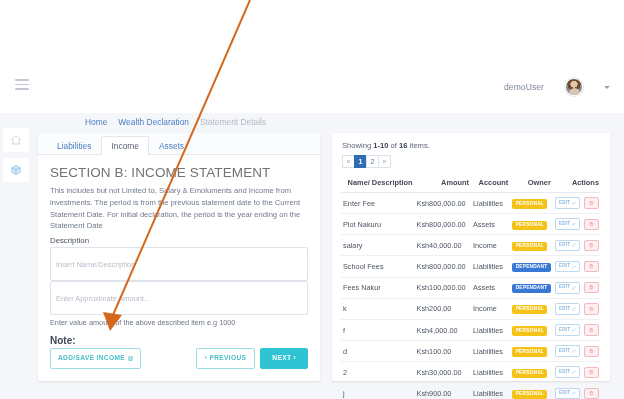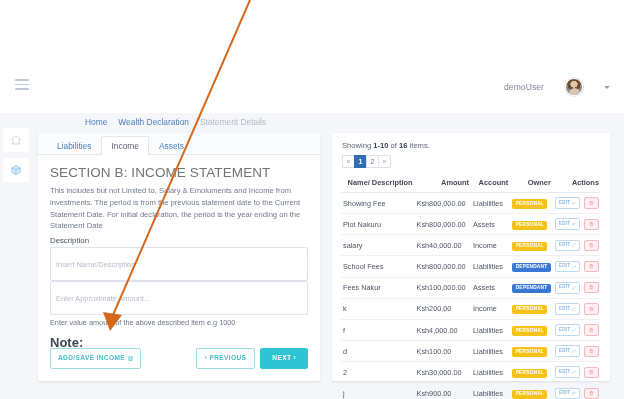--- a/index.html
+++ b/index.html
@@ -140,21 +140,21 @@
     border: 1px solid #dfe3ea; border-radius: 2px;
     background: #ffffff;
     font-size: 7.4px; color: #333; font-family: inherit;
     padding: 16px 5px;
     outline: none;
   }
   .text-input::placeholder { color: #b6bcc7; }
   .help-text {
     font-size: 7.3px; color: #6c7585; margin: 2.5px 0 0 0;
   }
-  .note-label { font-size: 13px; color: #3f4654; font-weight: bold; margin-top: 8px; }
+  .note-label { font-size: 10px; color: #3f4654; font-weight: bold; margin-top: 8px; }
 
   .btn-row {
     position: absolute; left: 12px; right: 12px; bottom: 12px;
     display: flex; align-items: center; justify-content: space-between;
   }
   .btn {
     font-size: 6.6px; letter-spacing: .35px; font-weight: bold;
     border-radius: 2px; cursor: pointer; font-family: inherit;
     display: inline-flex; align-items: center; gap: 3px;
     line-height: 1;
@@ -349,21 +349,21 @@
         <tr>
           <th class="col-name">Name/ Description</th>
           <th class="col-amt">Amount</th>
           <th class="col-acct">Account</th>
           <th class="col-owner">Owner</th>
           <th class="col-act">Actions</th>
         </tr>
       </thead>
       <tbody id="table-body">
           <tr>
-            <td class="col-name">Showing Fee</td>
+            <td class="col-name">Enter Fee</td>
             <td class="col-amt">Ksh800,000.00</td>
             <td class="col-acct">Liabilities</td>
             <td class="col-owner"><span class="badge personal">PERSONAL</span></td>
             <td class="col-act">
               <div class="act-wrap">
                 <button class="btn-edit">
                   <span>EDIT</span>
                   <svg width="4" height="4" viewBox="0 0 24 24" fill="none" stroke="#8bb8e0" stroke-width="2.6">
                     <path d="M4 20h4L20 8l-4-4L4 16z"></path>
                   </svg>

